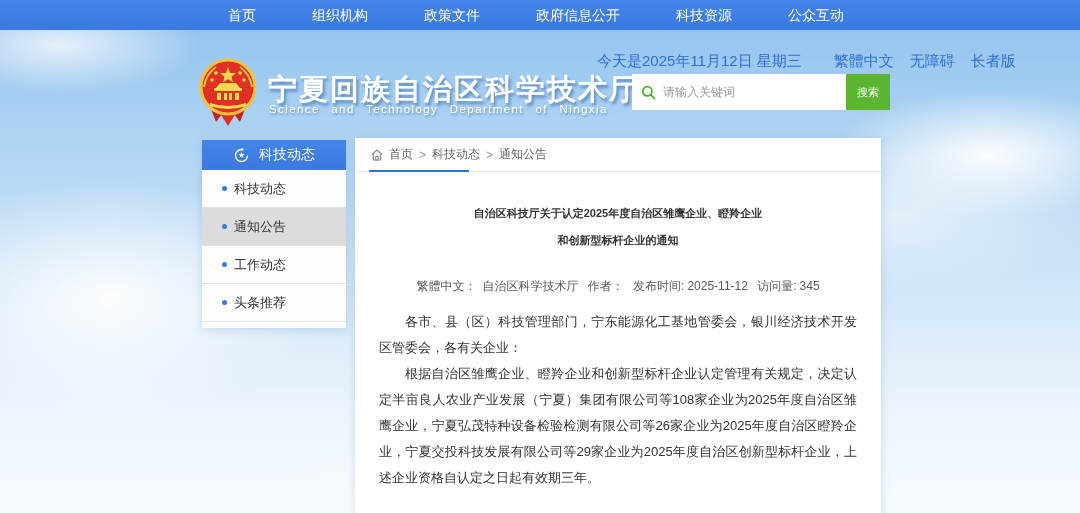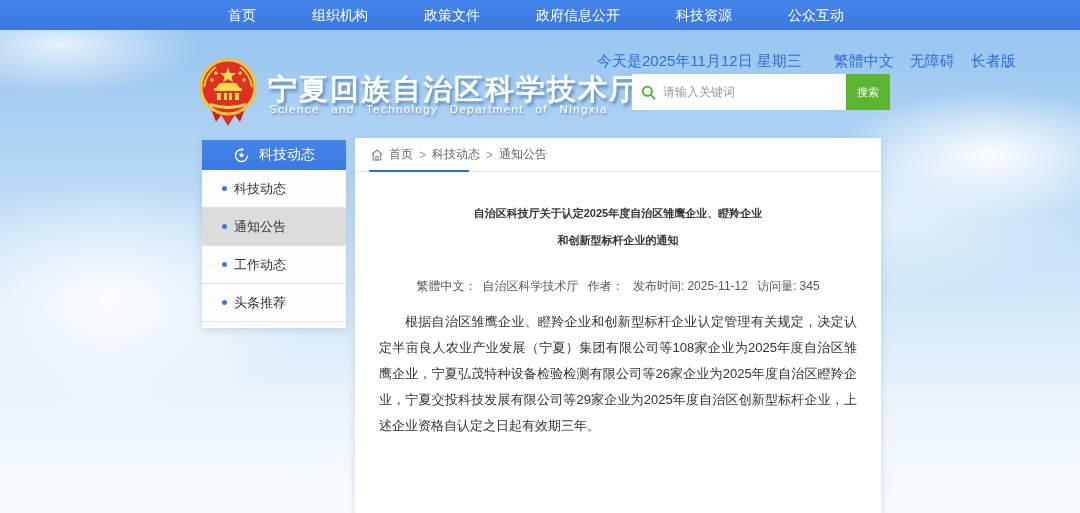--- a/index.html
+++ b/index.html
@@ -173,18 +173,19 @@
     </div>
 
     <div class="article-meta">
       <span>繁體中文：</span><span>自治区科学技术厅</span>
       <span>作者：</span>
       <span>发布时间:</span><span style="margin-left:0;">2025-11-12</span>
       <span>访问量:</span><span style="margin-left:0;">345</span>
     </div>
 
     <div class="article-body">
+      <p>各市、县（区）科技管理部门，宁东能源化工基地管委会，银川经济技术开发区管委会，各有关企业：</p>
       <p>根据自治区雏鹰企业、瞪羚企业和创新型标杆企业认定管理有关规定，决定认定半亩良人农业产业发展（宁夏）集团有限公司等108家企业为2025年度自治区雏鹰企业，宁夏弘茂特种设备检验检测有限公司等26家企业为2025年度自治区瞪羚企业，宁夏交投科技发展有限公司等29家企业为2025年度自治区创新型标杆企业，上述企业资格自认定之日起有效期三年。</p>
     </div>
 
   </div>
 
 </div>
 
 </body></html>

